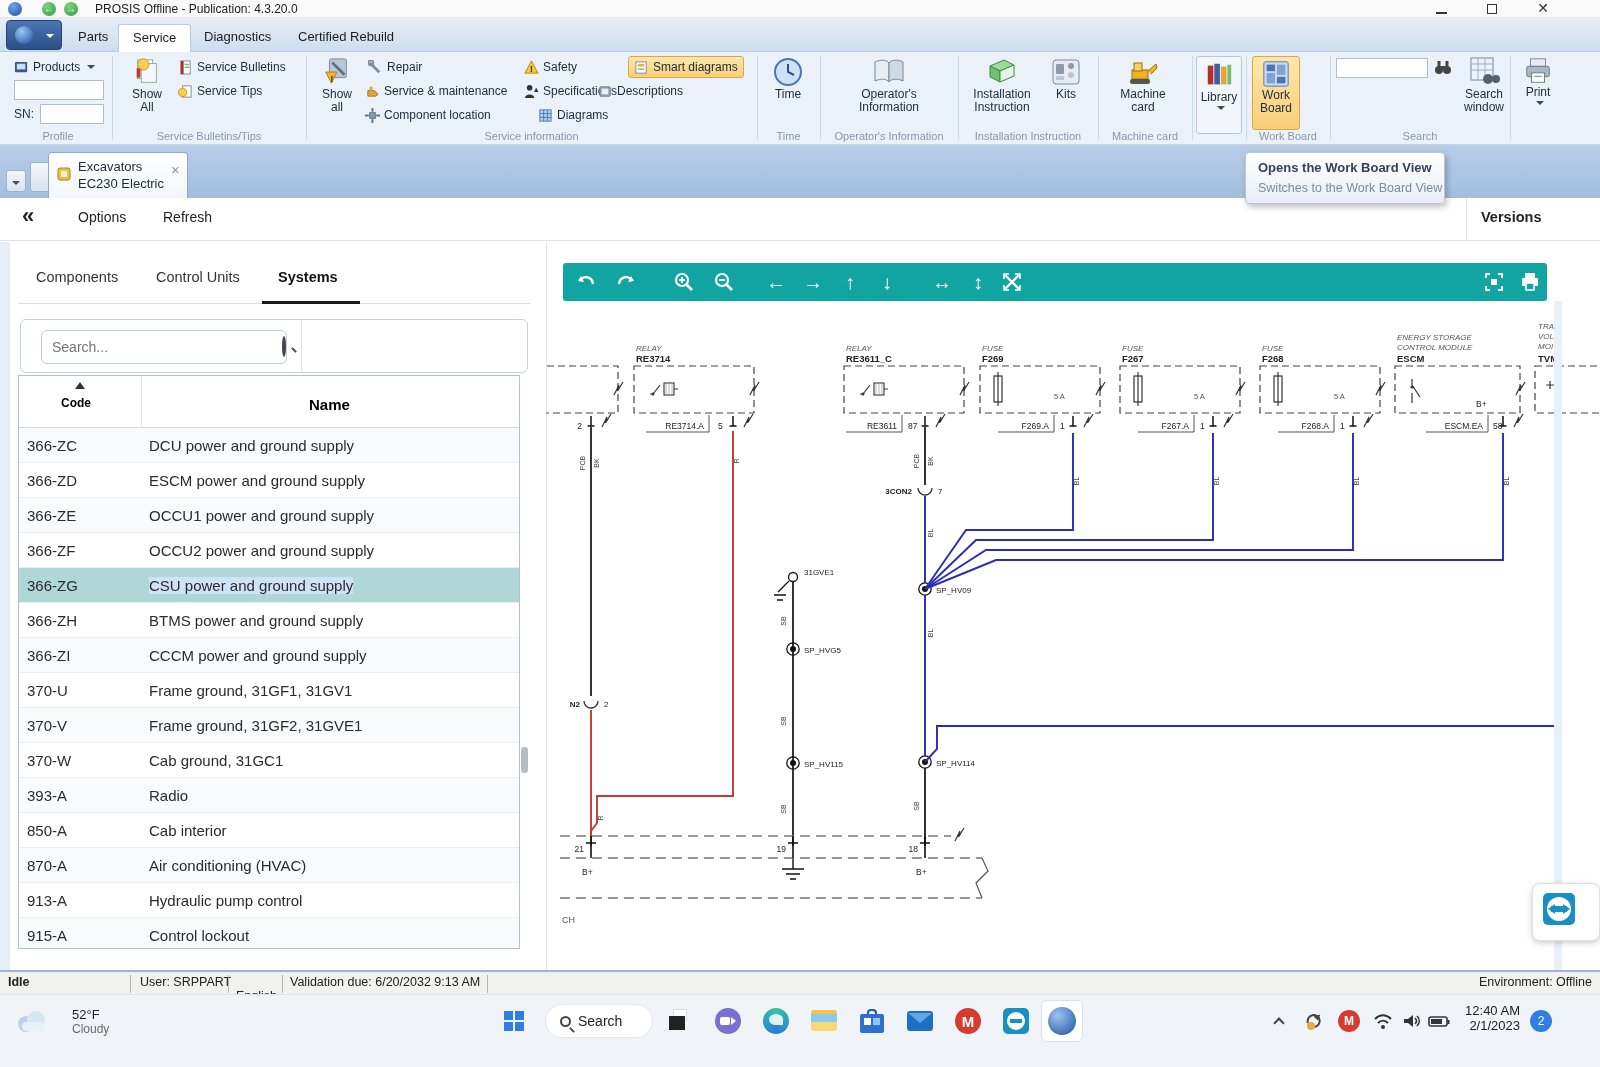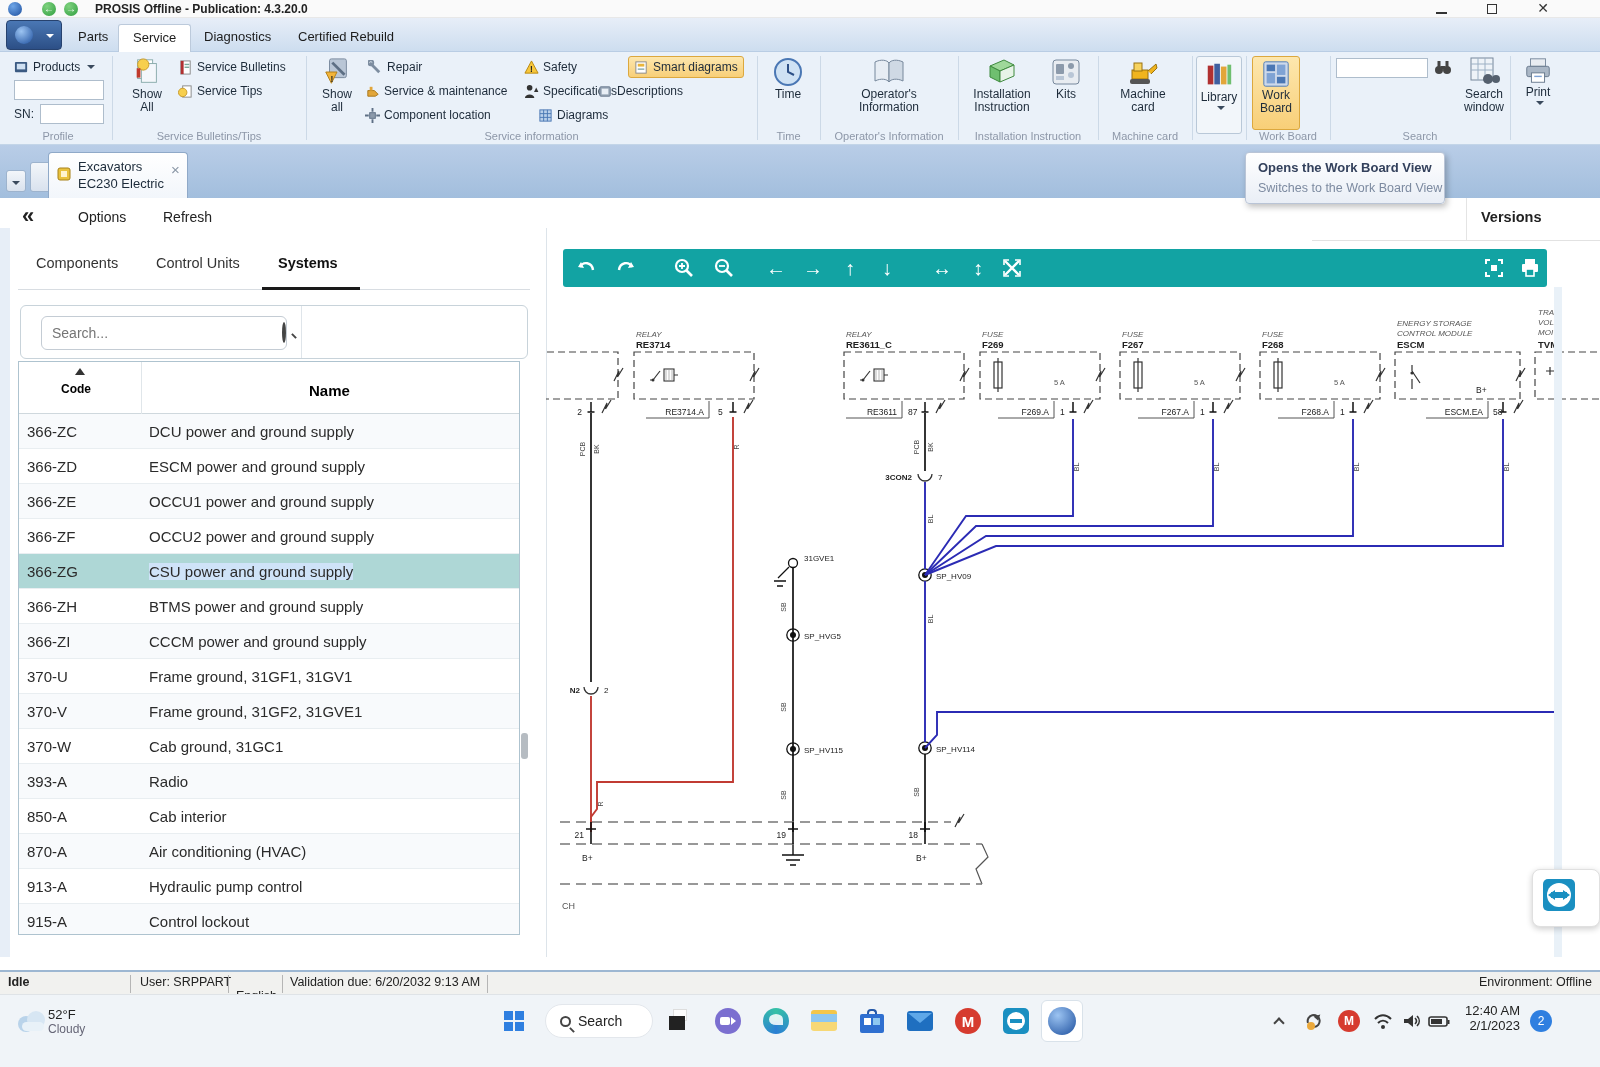--- a/index.html
+++ b/index.html
@@ -1,21 +1,21 @@
 <!DOCTYPE html>
 <html><head>
 <meta charset="utf-8">
 <style>
   html,body{margin:0;padding:0;background:#222;}
   *{box-sizing:border-box;font-family:"Liberation Sans","DejaVu Sans",sans-serif;}
   #screen{position:relative;width:1600px;height:1067px;background:#fff;overflow:hidden;}
   .abs{position:absolute;}
   
   .titlebar{left:0;top:0;width:1600px;height:18px;background:#fafafa;border-bottom:1px solid #e8e8e8;}
-  .title-txt{left:95px;top:2px;font-size:12px;color:#222;font-weight:bold;}
+  .title-txt{left:95px;top:2px;font-size:12px;color:#222;}
   .navball{width:14px;height:14px;border-radius:50%;background:radial-gradient(circle at 35% 30%,#7fd27f,#2f9e3f);top:2px;color:#fff;font-size:10px;line-height:14px;text-align:center;}
   .winbtn{top:0;width:40px;height:17px;text-align:center;color:#333;}
   
   .menurow{left:0;top:18px;width:1600px;height:34px;background:linear-gradient(#e7eef8,#cdddef);border-bottom:1px solid #b9cde4;}
   .appbtn{left:6px;top:2px;width:56px;height:30px;border-radius:4px;background:linear-gradient(#4a77b4,#2c4f86);border:1px solid #27426e;}
   .mtab{top:6px;height:28px;padding:5px 14px 0 14px;font-size:13px;color:#1c1c1c;}
   .mtab.active{background:#fff;border:1px solid #bccadb;border-bottom:none;border-radius:3px 3px 0 0;}
   
   .ribbon{left:0;top:52px;width:1600px;height:93px;background:#eaf1f9;border-bottom:1px solid #c3d5e8;}
   .rdiv{top:4px;width:1px;height:84px;background:#ccd9e7;}
@@ -331,21 +331,21 @@
     <div class="abs cmditem" style="left:163px;">Refresh</div>
     <div class="abs" style="left:1466px;top:0;width:1px;height:42px;background:#e4e4e4;"></div>
     <div class="abs cmditem" style="left:1481px;font-weight:bold;font-size:14.5px;">Versions</div>
   </div>
 
   <div class="abs tooltip">
     <div class="abs" style="left:12px;top:7px;font-size:13px;font-weight:bold;color:#33415c;white-space:nowrap;">Opens the Work Board View</div>
     <div class="abs" style="left:12px;top:28px;font-size:12.5px;color:#7c8aa0;white-space:nowrap;">Switches to the Work Board View</div>
   </div>
 
-  <div class="abs" style="left:0;top:228px;width:1312px;height:729px;background:#fff;">
+  <div class="abs" style="left:0;top:242px;width:1312px;height:729px;background:#fff;">
     <div class="abs" style="left:0;top:0;width:10px;height:729px;background:#e7eef7;"></div>
 
     <div class="abs ltab" style="left:36px;">Components</div>
     <div class="abs ltab" style="left:156px;">Control Units</div>
     <div class="abs ltab active" style="left:278px;">Systems</div>
     <div class="abs" style="left:18px;top:61px;width:512px;height:1px;background:#d8dde2;"></div>
     <div class="abs" style="left:262px;top:59px;width:98px;height:3px;background:#1a1a1a;"></div>
 
     <div class="abs searchwrap" style="top:77px;padding-left:16px;">
       <input class="abs searchinput" placeholder="Search..." style="">
@@ -679,21 +679,21 @@
     <span class="abs sbsep" style="left:228px;"></span>
     <span class="abs" style="left:236px;top:17px;">English</span>
     <span class="abs sbsep" style="left:282px;"></span>
     <span class="abs" style="left:290px;top:3px;">Validation due: 6/20/2032 9:13 AM</span>
     <span class="abs sbsep" style="left:487px;"></span>
     <span class="abs" style="right:8px;top:3px;">Environment: Offline</span>
   </div>
 
   <div class="abs taskbar">
 
-    <div class="abs" style="left:14px;top:4px;width:140px;height:44px;display:flex;align-items:center;gap:0;">
+    <div class="abs" style="left:14px;top:4px;width:140px;height:44px;display:flex;align-items:center;gap:24px;">
       <span style="position:relative;display:inline-block;width:34px;height:22px;">
         <span class="abs" style="left:4px;top:6px;width:16px;height:16px;border-radius:50%;background:#b9d3ea;"></span>
         <span class="abs" style="left:13px;top:1px;width:18px;height:18px;border-radius:50%;background:#d7e6f3;"></span>
         <span class="abs" style="left:8px;top:12px;width:22px;height:9px;border-radius:5px;background:#e8f1f8;"></span>
       </span>
       <span>
         <span style="display:block;font-size:13px;color:#222;">52°F</span>
         <span style="display:block;font-size:12px;color:#667;">Cloudy</span>
       </span>
     </div>

